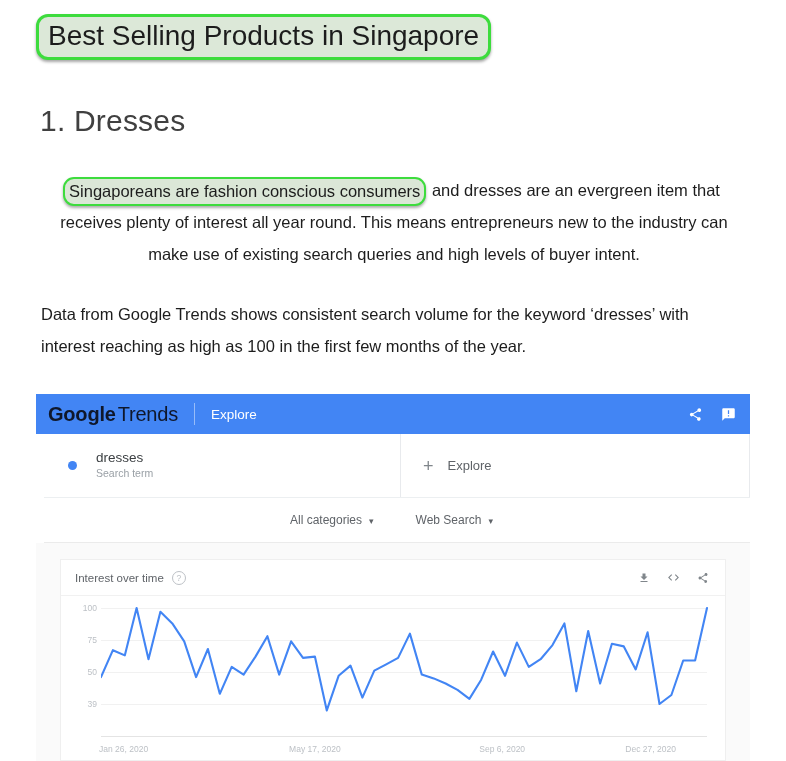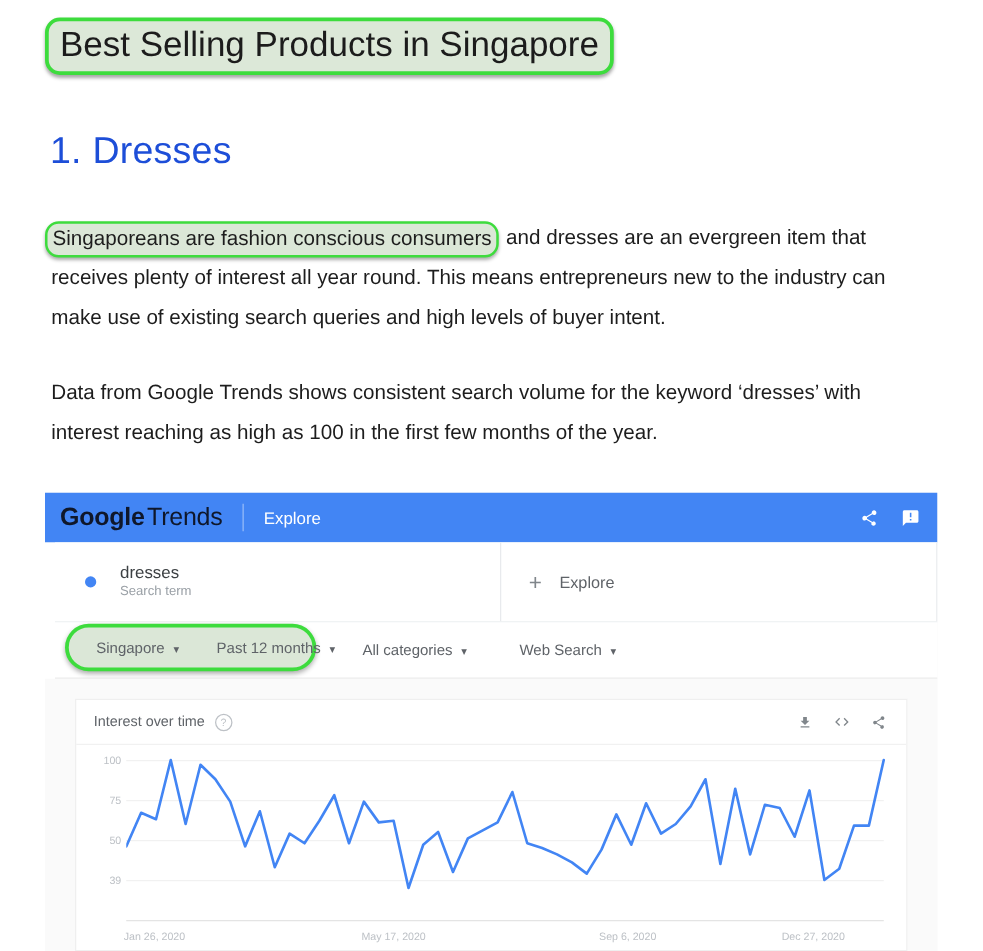--- a/index.html
+++ b/index.html
@@ -42,33 +42,33 @@
     letter-spacing: 0px;
   }
 
   .section-heading {
     position: absolute;
     left: 40px;
     top: 103px;
     font-size: 30px;
     font-weight: 400;
     line-height: 36px;
-    color: #1d4ed8;
+    color: #404040;
     letter-spacing: 0.2px;
   }
 
   .para {
     position: absolute;
     left: 41px;
     width: 706px;
     font-size: 16.5px;
     line-height: 32px;
     color: #1d1d1d;
   }
-  .para-1 { top: 174px; }
+  .para-1 { top: 174px; text-align: center; }
   .para-2 { top: 298px; }
 
   .inline-hl {
     display: inline-block;
     background: #dbe7d7;
     border: 2.5px solid #3ddc3d;
     border-radius: 11px;
     box-shadow: 0 2px 3px rgba(0,0,0,0.33);
     padding: 0px 4px 1px 4px;
     margin: 0 1px 0 -5px;
@@ -345,24 +345,20 @@
           <div class="term-sub">Search term</div>
         </div>
       </div>
       <div class="gt-compare">
         <span class="plus">+</span>
         <span class="compare-label">Explore</span>
       </div>
     </div>
 
     <div class="gt-filters">
-      <div class="filter-hl">
-        <div class="filter"><span>Singapore</span><span class="car">▾</span></div>
-        <div class="filter"><span>Past 12 months</span><span class="car">▾</span></div>
-      </div>
       <div class="filters-rest">
         <div class="filter"><span>All categories</span><span class="car">▾</span></div>
         <div class="filter"><span>Web Search</span><span class="car">▾</span></div>
       </div>
     </div>
 
     <div class="gt-chartzone">
       <div class="chart-card">
 
         <div class="chart-head">

